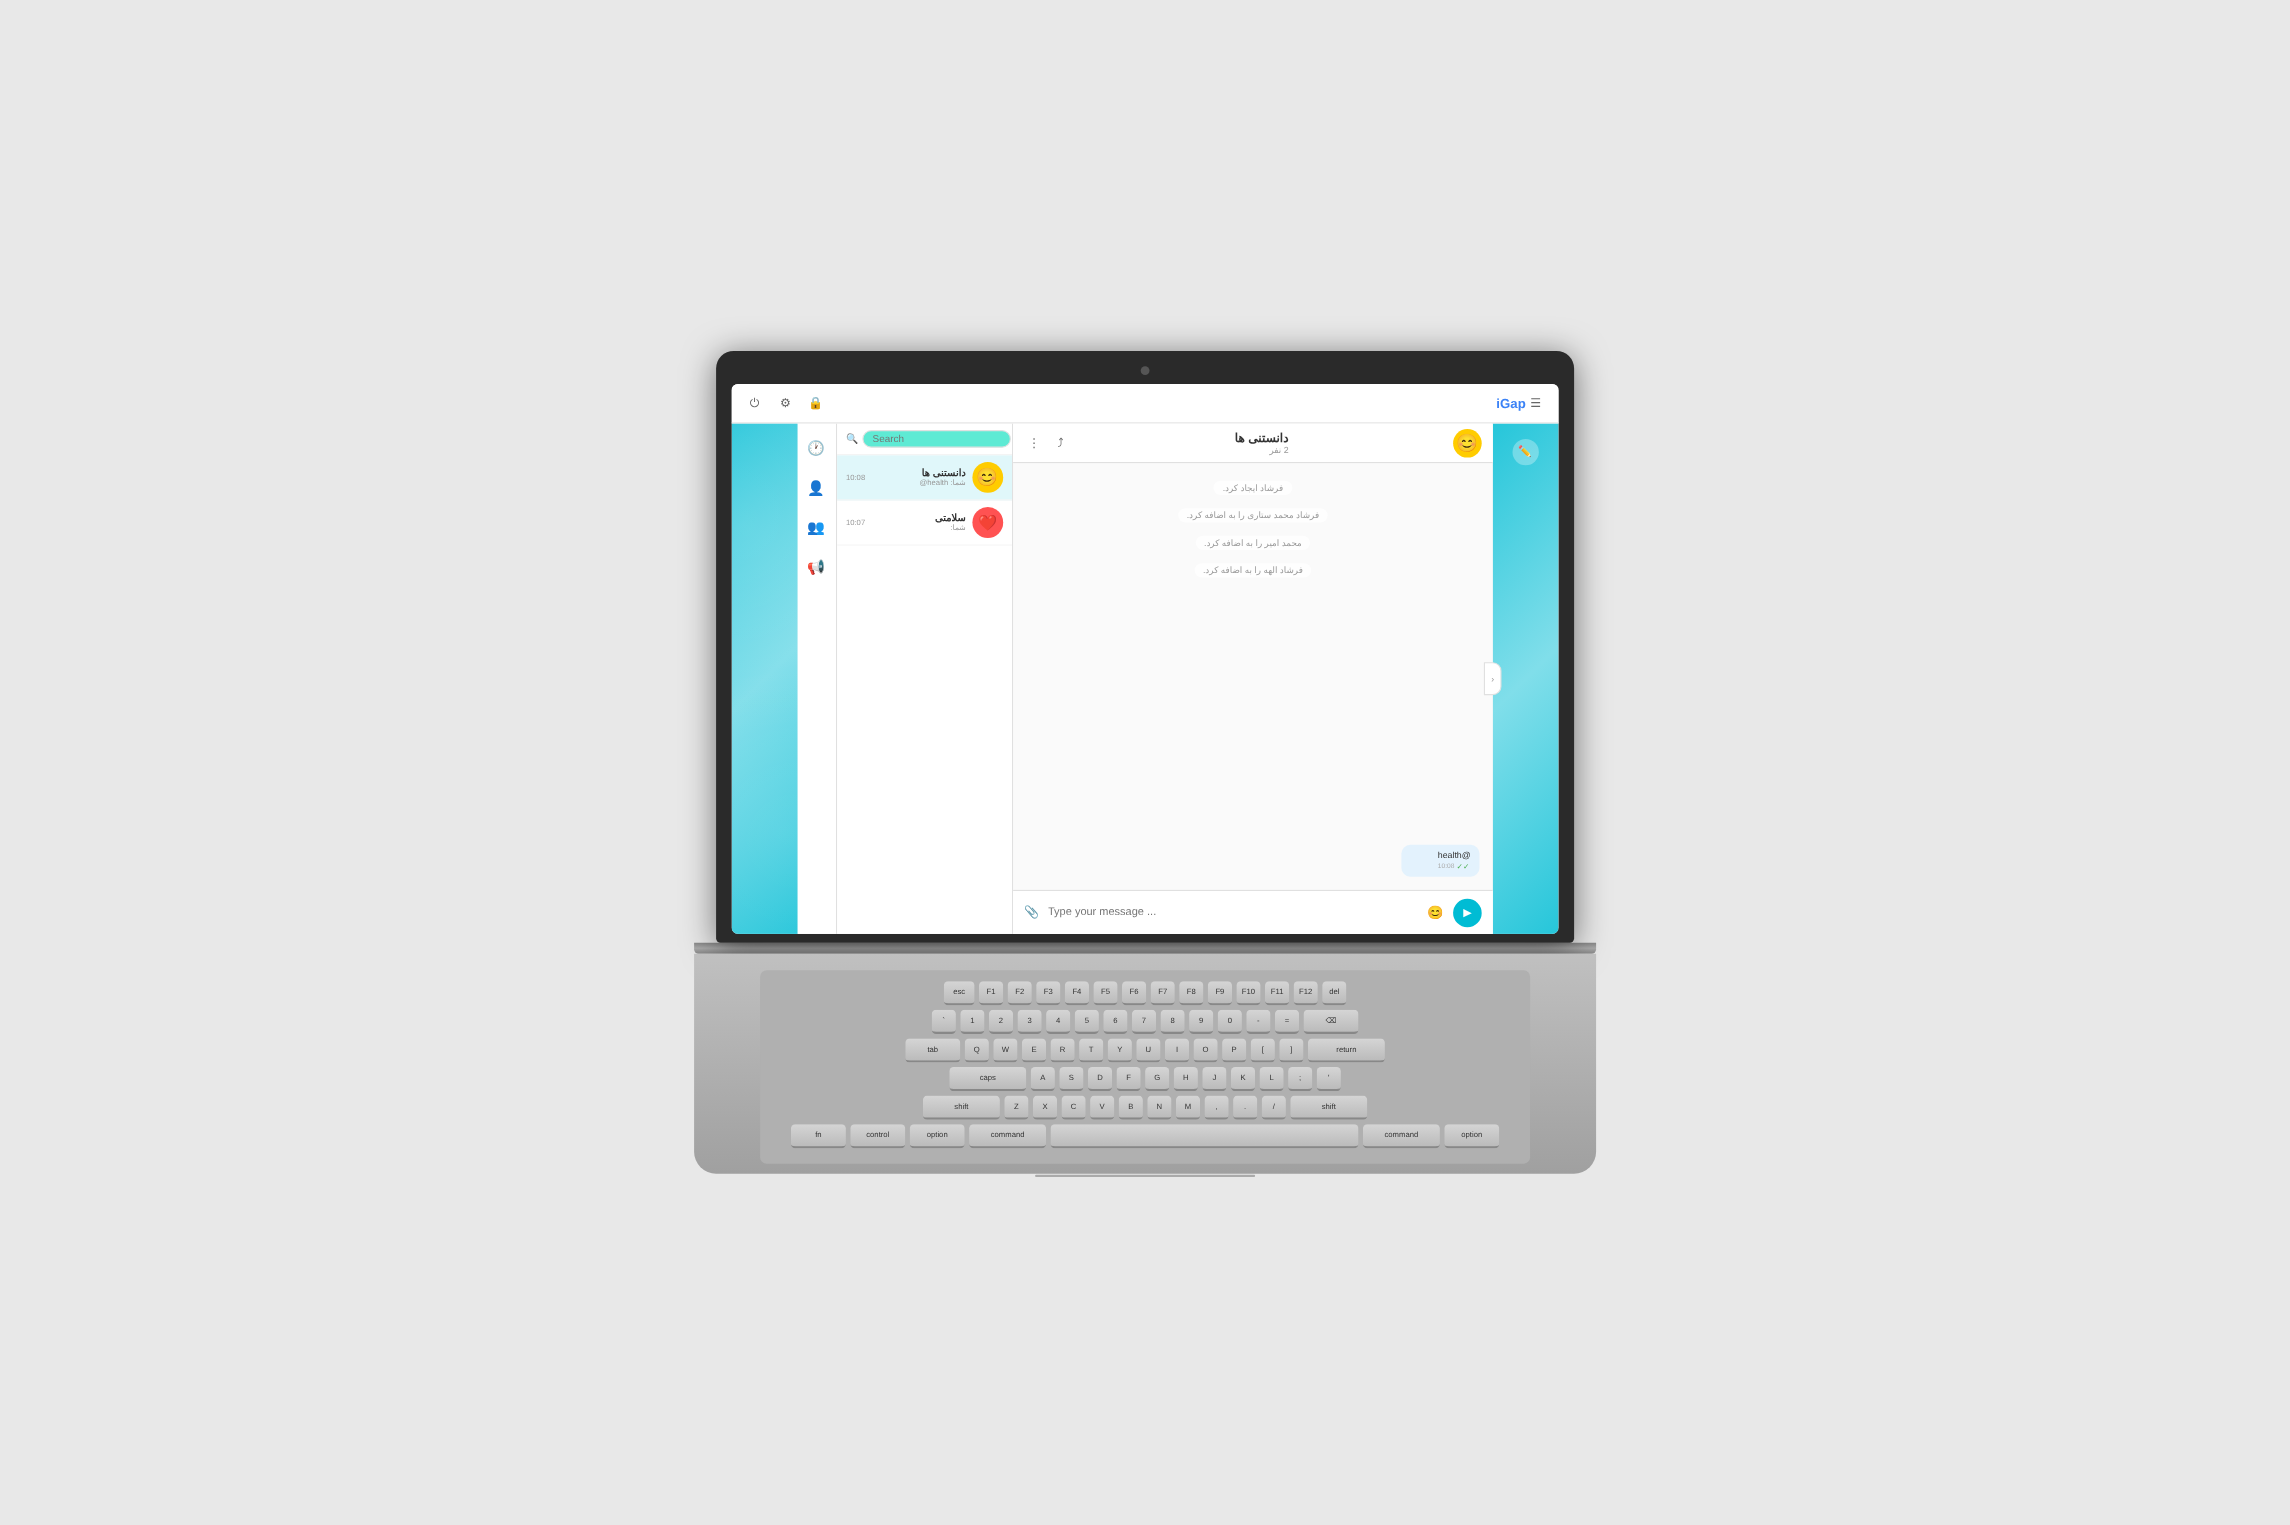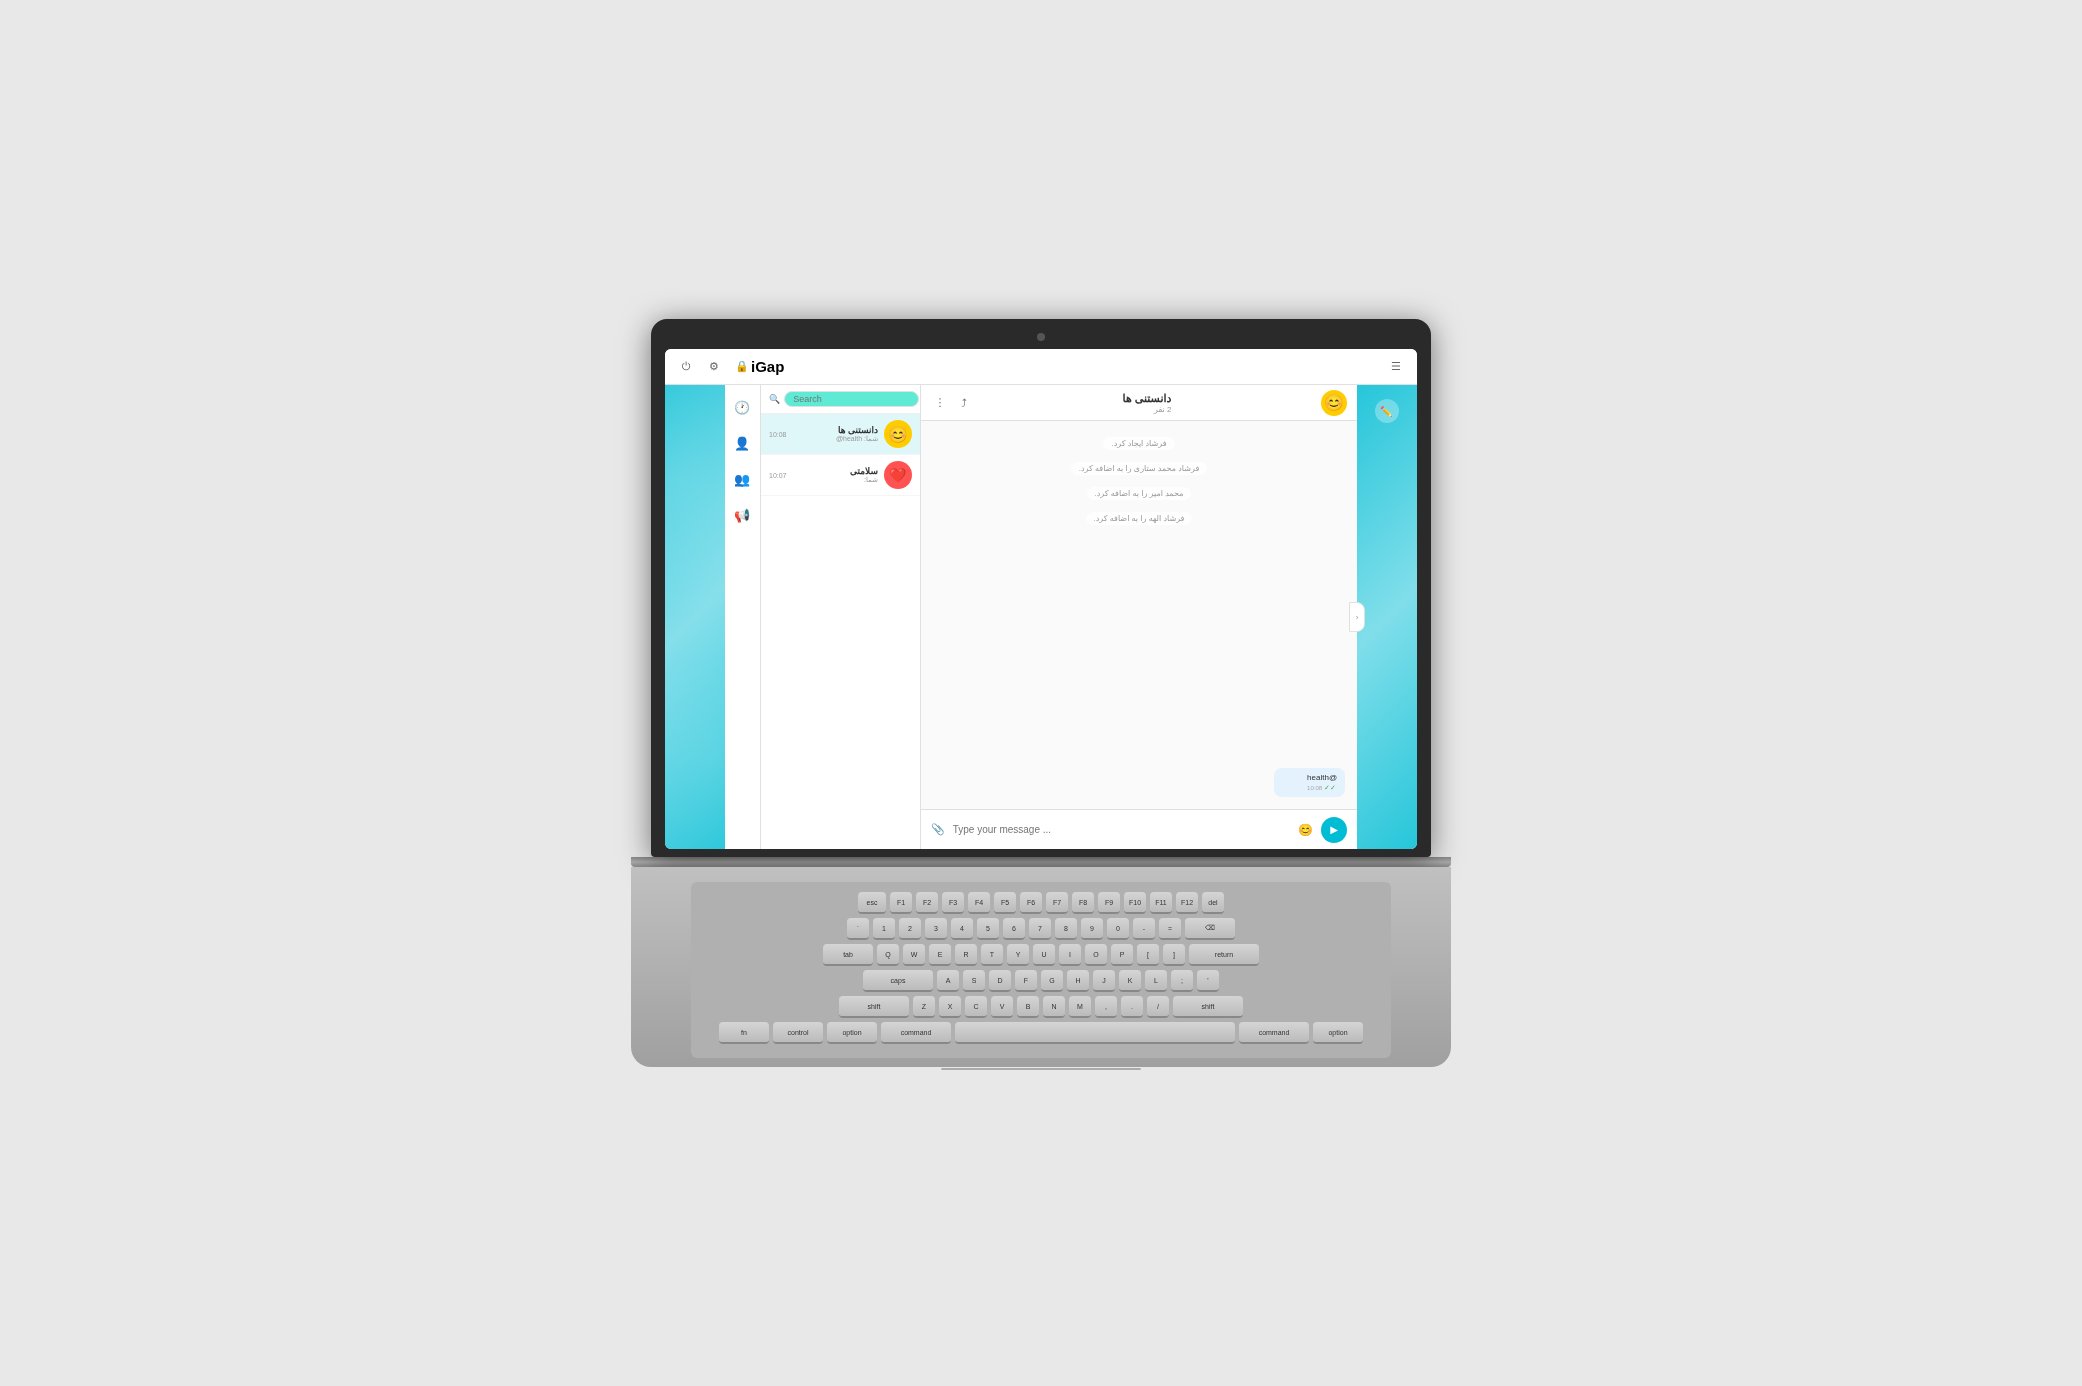--- a/index.html
+++ b/index.html
@@ -126,24 +126,24 @@
       flex-shrink: 0;
     }
 
     .header-left {
       display: flex;
       align-items: center;
       gap: 10px;
     }
 
     .header-logo {
-      font-size: 15px;
+      font-size: 12px;
       font-weight: bold;
-      color: #000000;
-      text-align: left;
+      color: #3b82f6;
+      text-align: right;
       flex: 1;
     }
 
     .header-icons {
       display: flex;
       gap: 8px;
       align-items: center;
     }
 
     .icon-btn {

